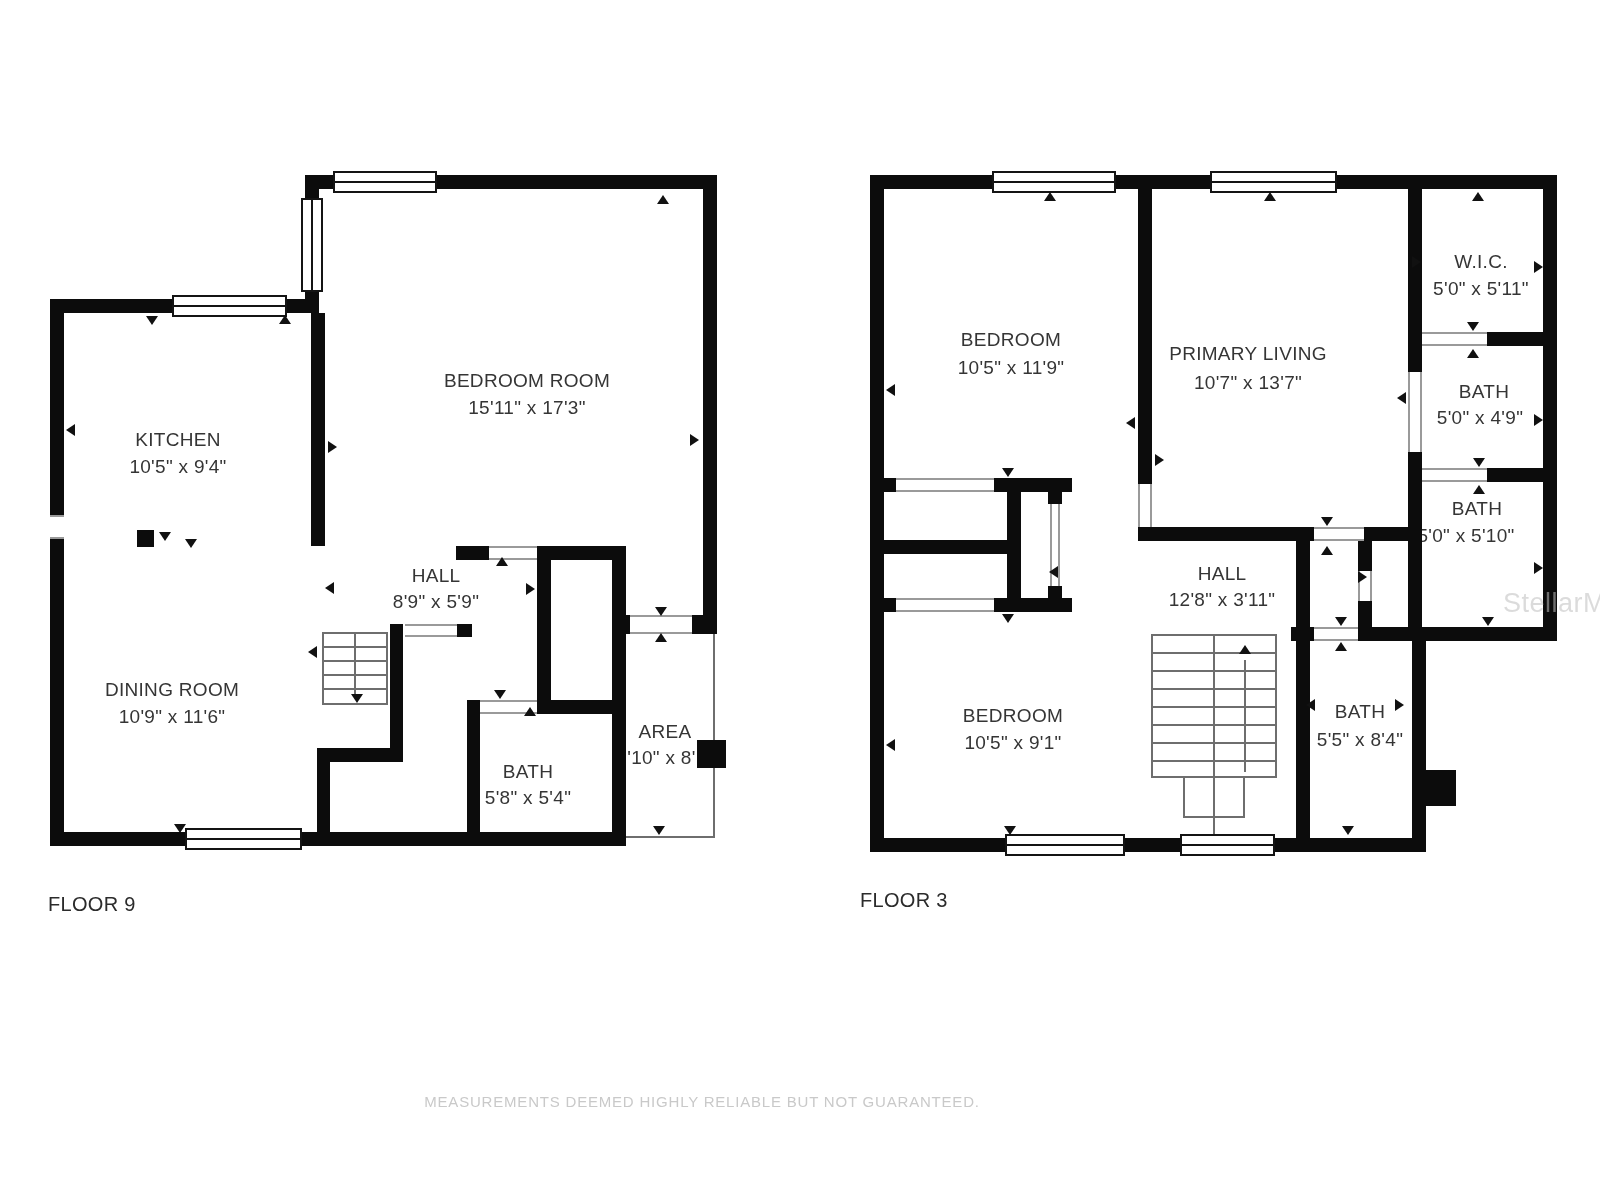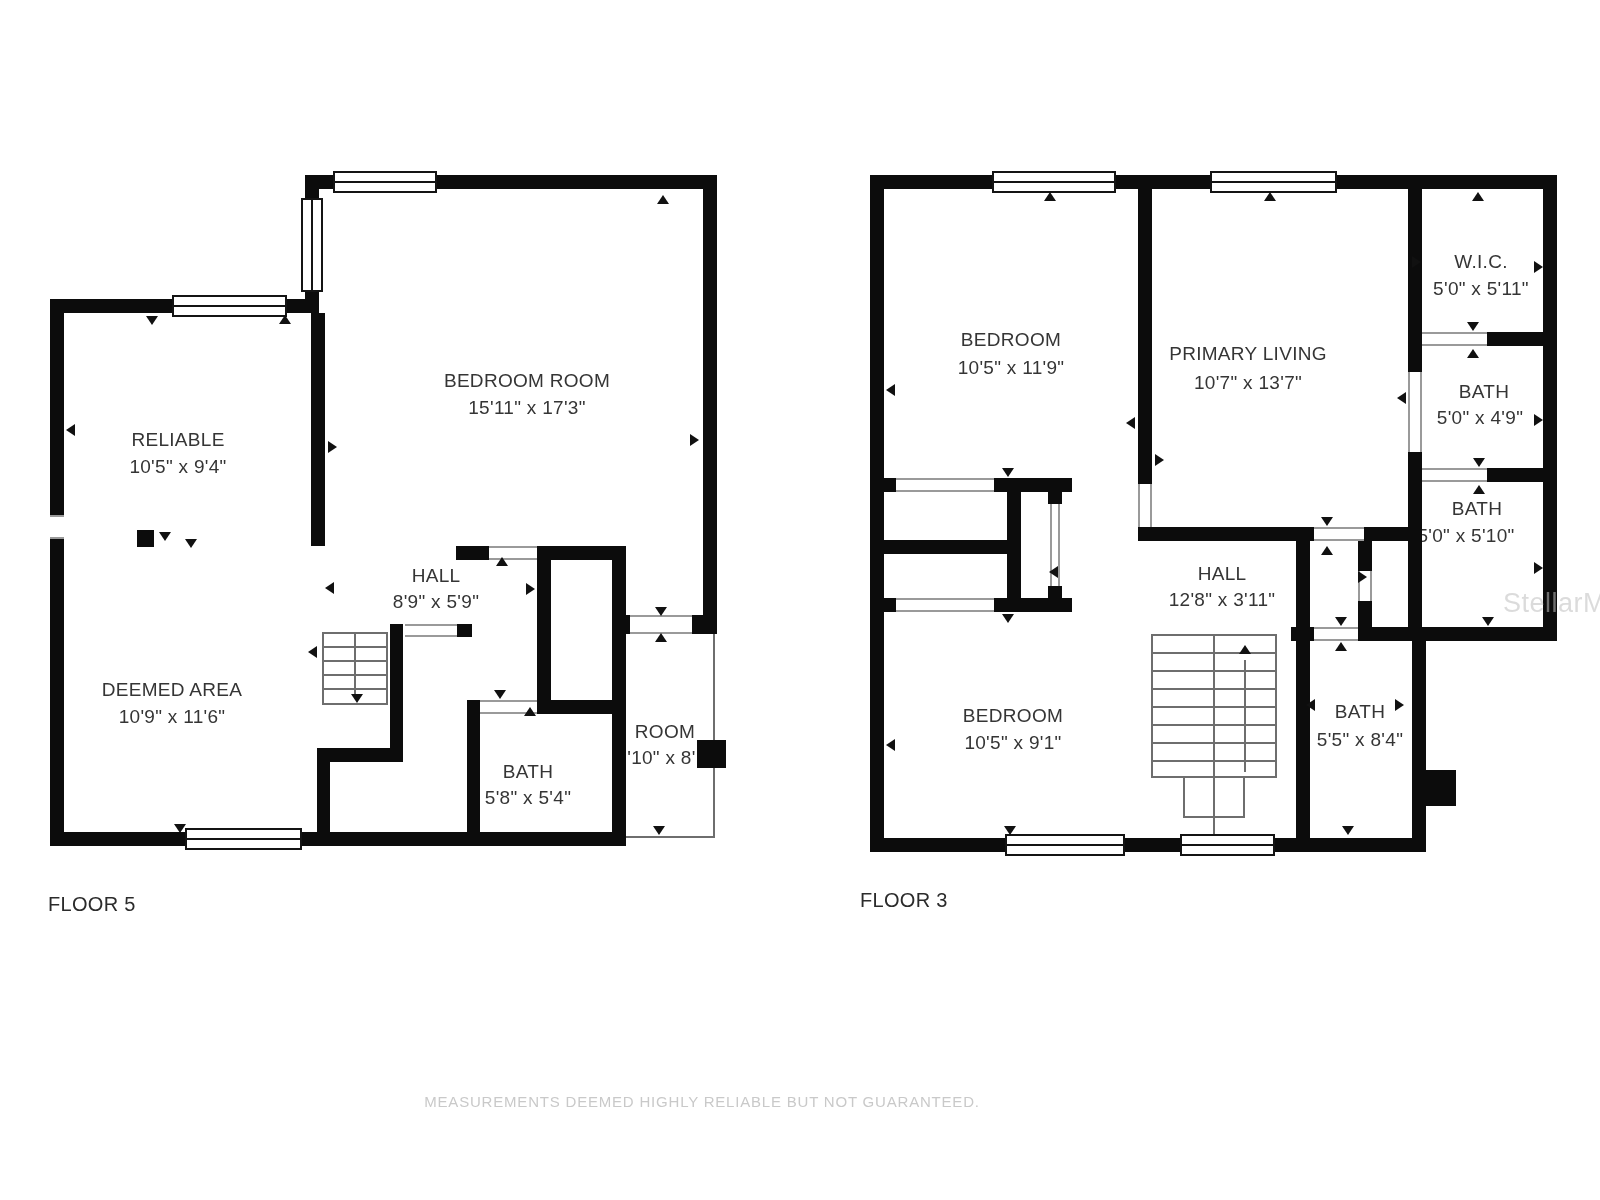--- a/index.html
+++ b/index.html
@@ -18,51 +18,51 @@
   .floorlab{position:absolute;font-size:20px;color:#2b2b2b;letter-spacing:.3px;z-index:20}
   .disc{position:absolute;left:0;width:1404px;text-align:center;font-size:15px;
         color:#c9c9c9;letter-spacing:.8px;z-index:20}
   .wm{position:absolute;font-size:27px;color:#bfbfbf;opacity:.55;letter-spacing:.5px;z-index:60}
 </style>
 </head>
 <body>
 
 <div id="plan">
 
-  <div class="room" style="left:178px;top:440px">RELIABLE</div>
+  <div class="room" style="left:178px;top:440px">KITCHEN</div>
   <div class="room" style="left:178px;top:467px">10'5" x 9'4"</div>
   <div class="room" style="left:527px;top:381px">BEDROOM ROOM</div>
   <div class="room" style="left:527px;top:408px">15'11" x 17'3"</div>
   <div class="room" style="left:436px;top:576px">HALL</div>
   <div class="room" style="left:436px;top:602px">8'9" x 5'9"</div>
-  <div class="room" style="left:172px;top:690px">DEEMED AREA</div>
+  <div class="room" style="left:172px;top:690px">DINING ROOM</div>
   <div class="room" style="left:172px;top:717px">10'9" x 11'6"</div>
   <div class="room" style="left:528px;top:772px">BATH</div>
   <div class="room" style="left:528px;top:798px">5'8" x 5'4"</div>
-  <div class="room" style="left:665px;top:732px">ROOM</div>
+  <div class="room" style="left:665px;top:732px">AREA</div>
   <div class="room" style="left:656px;top:758px">3'10" x 8'</div>
 
   <div class="room" style="left:1011px;top:340px">BEDROOM</div>
   <div class="room" style="left:1011px;top:368px">10'5" x 11'9"</div>
   <div class="room" style="left:1248px;top:354px">PRIMARY LIVING</div>
   <div class="room" style="left:1248px;top:383px">10'7" x 13'7"</div>
   <div class="room" style="left:1481px;top:262px">W.I.C.</div>
   <div class="room" style="left:1481px;top:289px">5'0" x 5'11"</div>
   <div class="room" style="left:1484px;top:392px">BATH</div>
   <div class="room" style="left:1480px;top:418px">5'0" x 4'9"</div>
   <div class="room" style="left:1477px;top:509px">BATH</div>
   <div class="room" style="left:1466px;top:536px">5'0" x 5'10"</div>
   <div class="room" style="left:1222px;top:574px">HALL</div>
   <div class="room" style="left:1222px;top:600px">12'8" x 3'11"</div>
   <div class="room" style="left:1013px;top:716px">BEDROOM</div>
   <div class="room" style="left:1013px;top:743px">10'5" x 9'1"</div>
   <div class="room" style="left:1360px;top:712px">BATH</div>
   <div class="room" style="left:1360px;top:740px">5'5" x 8'4"</div>
 
-  <div class="floorlab" style="left:48px;top:893px">FLOOR 5</div>
+  <div class="floorlab" style="left:48px;top:893px">FLOOR 9</div>
   <div class="floorlab" style="left:860px;top:889px">FLOOR 3</div>
   <div class="wm" style="left:1503px;top:588px">StellarMLS</div>
   <div class="disc" style="top:1093px">MEASUREMENTS DEEMED HIGHLY RELIABLE BUT NOT GUARANTEED.</div>
 <div class="wall" style="left: 305px; top: 175px; width: 412px; height: 14px;"></div>
     <div class="wall" style="left: 703px; top: 175px; width: 14px; height: 440px;"></div>
     <div class="wall" style="left: 305px; top: 175px; width: 14px; height: 138px;"></div>
     <div class="wall" style="left: 50px; top: 299px; width: 268px; height: 14px;"></div>
     <div class="wall" style="left: 50px; top: 299px; width: 14px; height: 547px;"></div>
     <div class="wall" style="left: 50px; top: 832px; width: 576px; height: 14px;"></div>
     <div class="wall" style="left: 311px; top: 313px; width: 14px; height: 233px;"></div>

